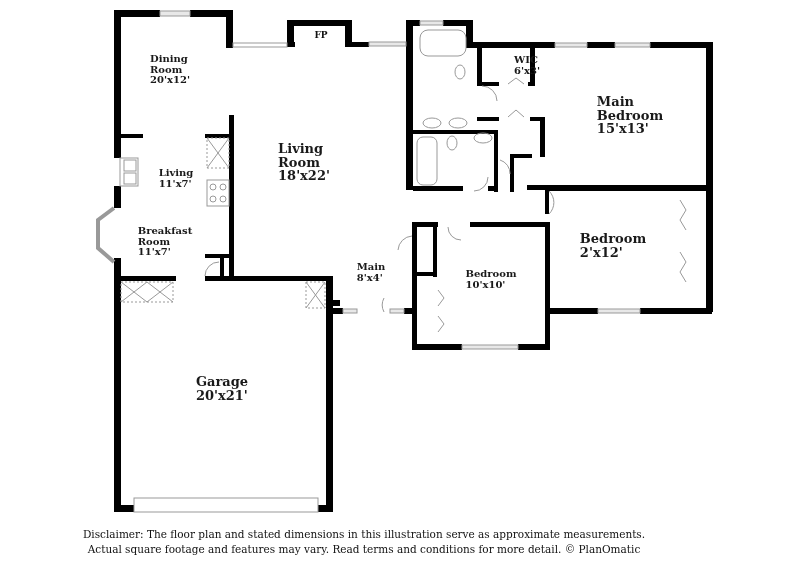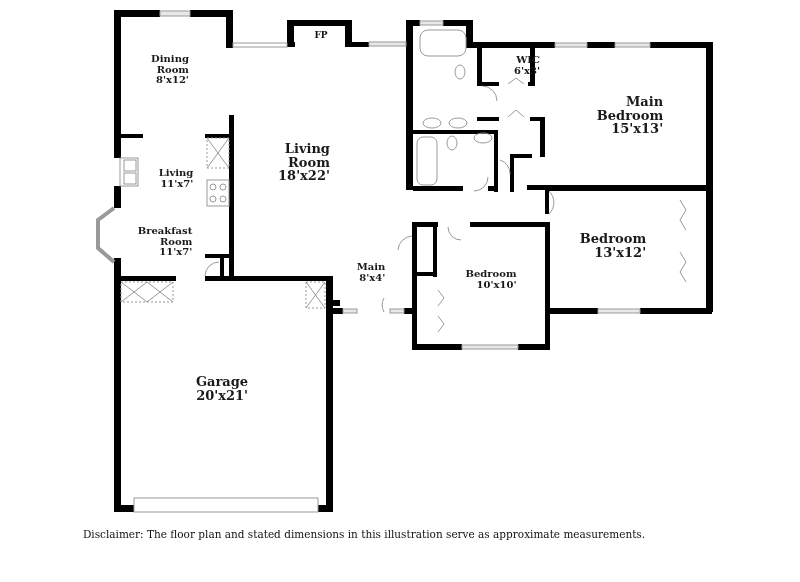--- a/index.html
+++ b/index.html
@@ -1,18 +1,18 @@
 <!DOCTYPE html>
 <html><head>
 <meta charset="utf-8">
 <style>
   html, body { margin:0; padding:0; background:#ffffff; }
   body { width:800px; height:582px; position:relative; overflow:hidden; font-family:"DejaVu Serif", serif; }
   svg#plan { position:absolute; left:0; top:0; }
-  .label { position:absolute; text-align:right; font-family:"DejaVu Serif", serif; font-weight:bold; color:#1a1a1a; line-height:1.05; transform:translateX(-50%); white-space:nowrap; }
+  .label { position:absolute; text-align:left; font-family:"DejaVu Serif", serif; font-weight:bold; color:#1a1a1a; line-height:1.05; transform:translateX(-50%); white-space:nowrap; }
   .label .dim { display:block; }
   .sm { font-size:10px; }
   .md { font-size:13px; }
   .disclaimer { position:absolute; left:0; width:728px; text-align:center; top:527px; font-family:"DejaVu Serif", serif; font-size:10.5px; color:#111; line-height:15px; }
 </style>
 </head>
 <body>
 
 <svg id="plan" width="800" height="582" viewBox="0 0 800 582">
   <g fill="#000">
@@ -153,21 +153,21 @@
     <polyline points="680,252 686,262 680,272 686,282"></polyline>
     <polyline points="438,290 444,298 438,306"></polyline>
     <polyline points="438,316 444,324 438,332"></polyline>
   </g>
   <text x="321" y="38" font-family="DejaVu Serif, serif" font-weight="bold" font-size="9" text-anchor="middle" fill="#111">FP</text>
 </svg>
 
 <div class="label sm" style="left:170px; top:54px;">
   <span>Dining</span><br>
   <span>Room</span>
-  <span class="dim">8'x12'</span>
+  <span class="dim">20'x12'</span>
 </div>
 
 <div class="label md" style="left:304px; top:142px;">
   <span>Living</span><br>
   <span>Room</span>
   <span class="dim">18'x22'</span>
 </div>
 
 <div class="label sm" style="left:176px; top:168px;">
   <span>Living</span>
@@ -186,33 +186,34 @@
 </div>
 
 <div class="label md" style="left:630px; top:95px;">
   <span>Main</span><br>
   <span>Bedroom</span>
   <span class="dim">15'x13'</span>
 </div>
 
 <div class="label md" style="left:613px; top:232px;">
   <span>Bedroom</span>
-  <span class="dim">13'x12'</span>
+  <span class="dim">2'x12'</span>
 </div>
 
 <div class="label sm" style="left:491px; top:269px;">
   <span>Bedroom</span>
   <span class="dim">10'x10'</span>
 </div>
 
 <div class="label sm" style="left:371px; top:262px;">
   <span>Main</span>
   <span class="dim">8'x4'</span>
 </div>
 
 <div class="label md" style="left:222px; top:375px;">
   <span>Garage</span>
   <span class="dim">20'x21'</span>
 </div>
 
 <div class="disclaimer">
   <div>Disclaimer: The floor plan and stated dimensions in this illustration serve as approximate measurements.</div>
+  <div>Actual square footage and features may vary. Read terms and conditions for more detail. © PlanOmatic</div>
 </div>
 
 </body></html>

